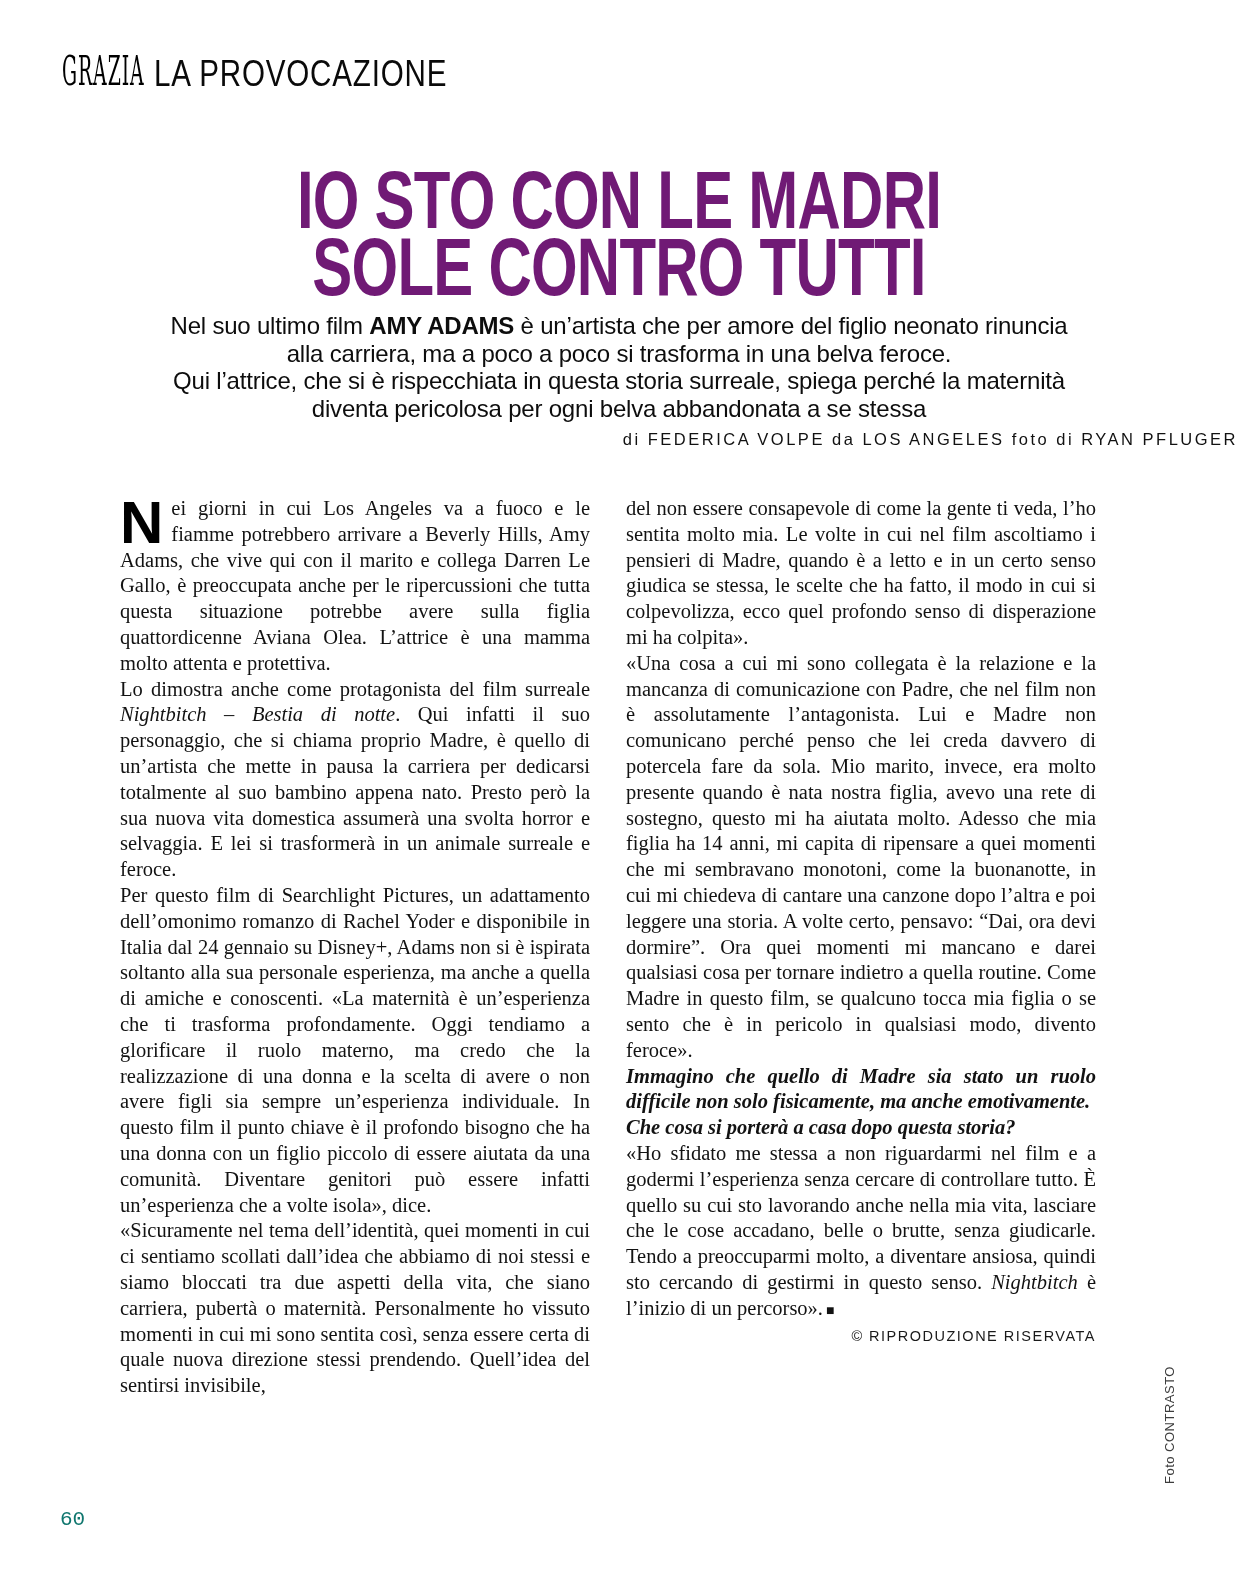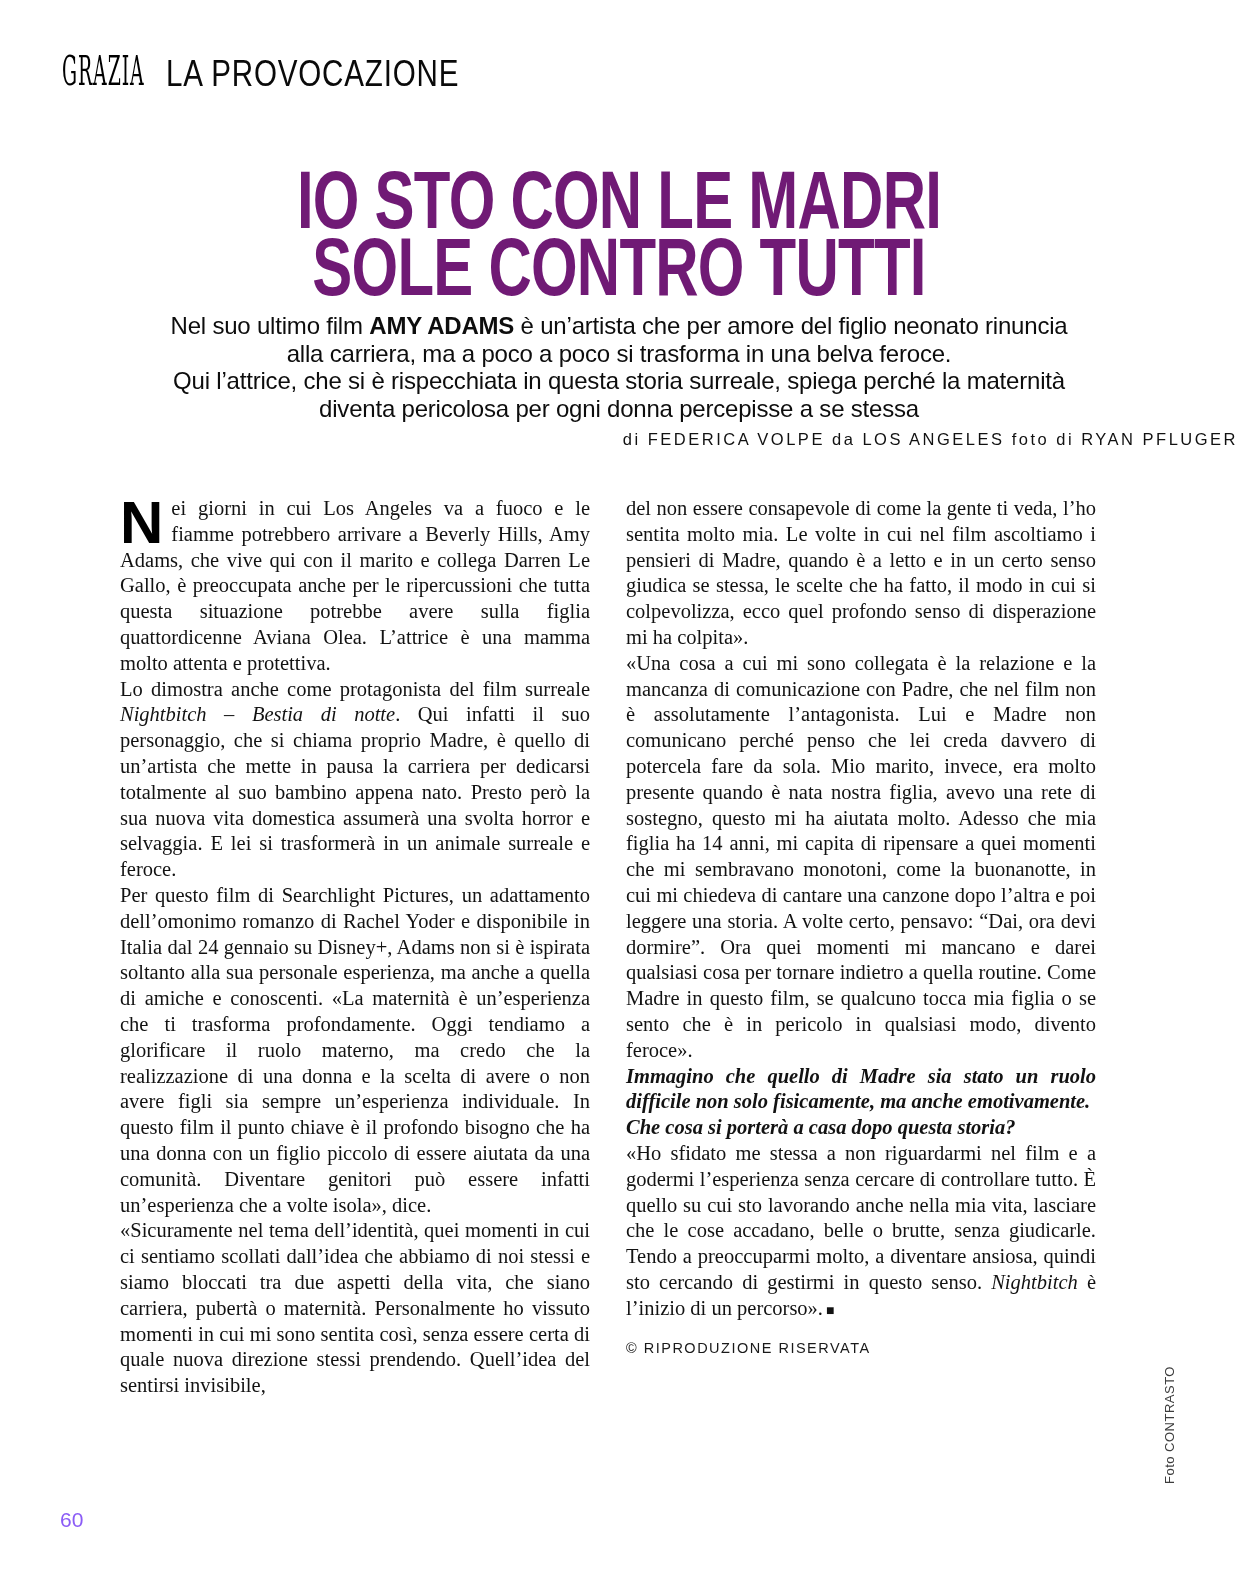--- a/index.html
+++ b/index.html
@@ -1,19 +1,19 @@
 <!DOCTYPE html>
 <html lang="it"><head>
 <meta charset="utf-8">
 <style>
   html,body{margin:0;padding:0;background:#ffffff;}
   .page{position:relative;width:1238px;height:1587px;background:#ffffff;overflow:hidden;color:#111;}
 
   
-  .masthead{position:absolute;top:50px;left:62px;height:42px;display:flex;align-items:flex-end;gap:24px;}
+  .masthead{position:absolute;top:50px;left:62px;height:42px;display:flex;align-items:flex-end;gap:12px;}
   .brand{display:inline-block;width:80px;overflow:visible;}
   .brand-text{display:inline-block;font-family:"DejaVu Serif",serif;font-size:41px;line-height:1;
     transform:scaleX(0.46);transform-origin:0 100%;letter-spacing:2px;white-space:nowrap;color:#000;}
   .section{display:inline-block;width:282px;overflow:visible;text-align:center;}
   .section-text{display:inline-block;font-family:"Liberation Sans",sans-serif;font-size:37px;line-height:1;
     transform:scaleX(0.8);transform-origin:0 100%;letter-spacing:1px;white-space:nowrap;color:#0a0a0a;}
 
   
   .headline{position:absolute;top:167px;left:0;width:1238px;text-align:center;color:#701a75;}
   .headline-line{font-family:"Liberation Sans",sans-serif;font-weight:bold;font-size:81px;line-height:67px;
@@ -31,49 +31,49 @@
   
   .columns{position:absolute;top:496px;left:120px;width:976px;display:flex;gap:36px;
     font-family:"Liberation Serif",serif;font-size:20.5px;line-height:25.8px;text-align:justify;color:#121212;}
   .col{width:470px;}
   .col p{margin:0;hyphens:auto;-webkit-hyphens:auto;}
   .question{font-weight:bold;font-style:italic;}
   .film{font-style:italic;}
   .dropcap{float:left;font-family:"Liberation Sans",sans-serif;font-weight:bold;font-size:60px;
     line-height:48px;padding:3px 8px 0 0;color:#000;}
   .endmark{font-size:14px;padding-left:3px;}
-  .copyright{font-family:"Liberation Sans",sans-serif;font-size:14.5px;
-    letter-spacing:1.5px;margin-top:12px;color:#1a1a1a;}
+  .copyright{text-align:right;font-family:"Liberation Sans",sans-serif;font-size:14.5px;
+    letter-spacing:1.5px;margin-top:0;color:#1a1a1a;}
 
   
   .photo-credit{position:absolute;left:1162px;top:1366px;writing-mode:vertical-rl;transform:rotate(180deg);
     font-family:"Liberation Sans",sans-serif;font-size:13px;color:#3c3c3c;letter-spacing:0.5px;white-space:nowrap;}
-  .page-number{position:absolute;left:60px;top:1508px;font-family:Liberation Sans, sans-serif;
-    font-size:21px;color:#8b5cf6;}
+  .page-number{position:absolute;left:60px;top:1508px;font-family:Liberation Mono, monospace;
+    font-size:21px;color:#0f766e;}
 </style>
 </head>
 <body>
 
 <div class="page">
 
   <div class="masthead">
     <span class="brand"><span class="brand-text">GRAZIA</span></span>
     <span class="section"><span class="section-text">LA PROVOCAZIONE</span></span>
   </div>
 
   <div class="headline">
     <div class="headline-line">IO STO CON LE MADRI</div>
     <div class="headline-line">SOLE CONTRO TUTTI</div>
   </div>
 
   <div class="standfirst">
     <div><span>Nel suo ultimo film </span><b>AMY ADAMS</b><span> è un’artista che per amore del figlio neonato rinuncia</span></div>
     <div>alla carriera, ma a poco a poco si trasforma in una belva feroce.</div>
     <div>Qui l’attrice, che si è rispecchiata in questa storia surreale, spiega perché la maternità</div>
-    <div>diventa pericolosa per ogni donna percepisse a se stessa</div>
+    <div>diventa pericolosa per ogni belva abbandonata a se stessa</div>
   </div>
 
   <div class="byline">di FEDERICA VOLPE da LOS ANGELES foto di RYAN PFLUGER</div>
 
   <div class="columns">
 
     <div class="col">
       <p><span class="dropcap">N</span><span>ei giorni in cui Los Angeles va a fuoco e le fiamme potrebbero arrivare a Beverly Hills, Amy Adams, che vive qui con il marito e collega Darren Le Gallo, è preoccupata anche per le ripercussioni che tutta questa situazione potrebbe avere sulla figlia quattordicenne Aviana Olea. L’attrice è una mamma molto attenta e protettiva.</span></p>
       <p><span>Lo dimostra anche come protagonista del film surreale </span><i class="film">Nightbitch – Bestia di notte</i><span>. Qui infatti il suo personaggio, che si chiama proprio Madre, è quello di un’artista che mette in pausa la carriera per dedicarsi totalmente al suo bambino appena nato. Presto però la sua nuova vita domestica assumerà una svolta horror e selvaggia. E lei si trasformerà in un animale surreale e feroce.</span></p>
       <p>Per questo film di Searchlight Pictures, un adattamento dell’omonimo romanzo di Rachel Yoder e disponibile in Italia dal 24 gennaio su Disney+, Adams non si è ispirata soltanto alla sua personale esperienza, ma anche a quella di amiche e conoscenti. «La maternità è un’esperienza che ti trasforma profondamente. Oggi tendiamo a glorificare il ruolo materno, ma credo che la realizzazione di una donna e la scelta di avere o non avere figli sia sempre un’esperienza individuale. In questo film il punto chiave è il profondo bisogno che ha una donna con un figlio piccolo di essere aiutata da una comunità. Diventare genitori può essere infatti un’esperienza che a volte isola», dice.</p>

